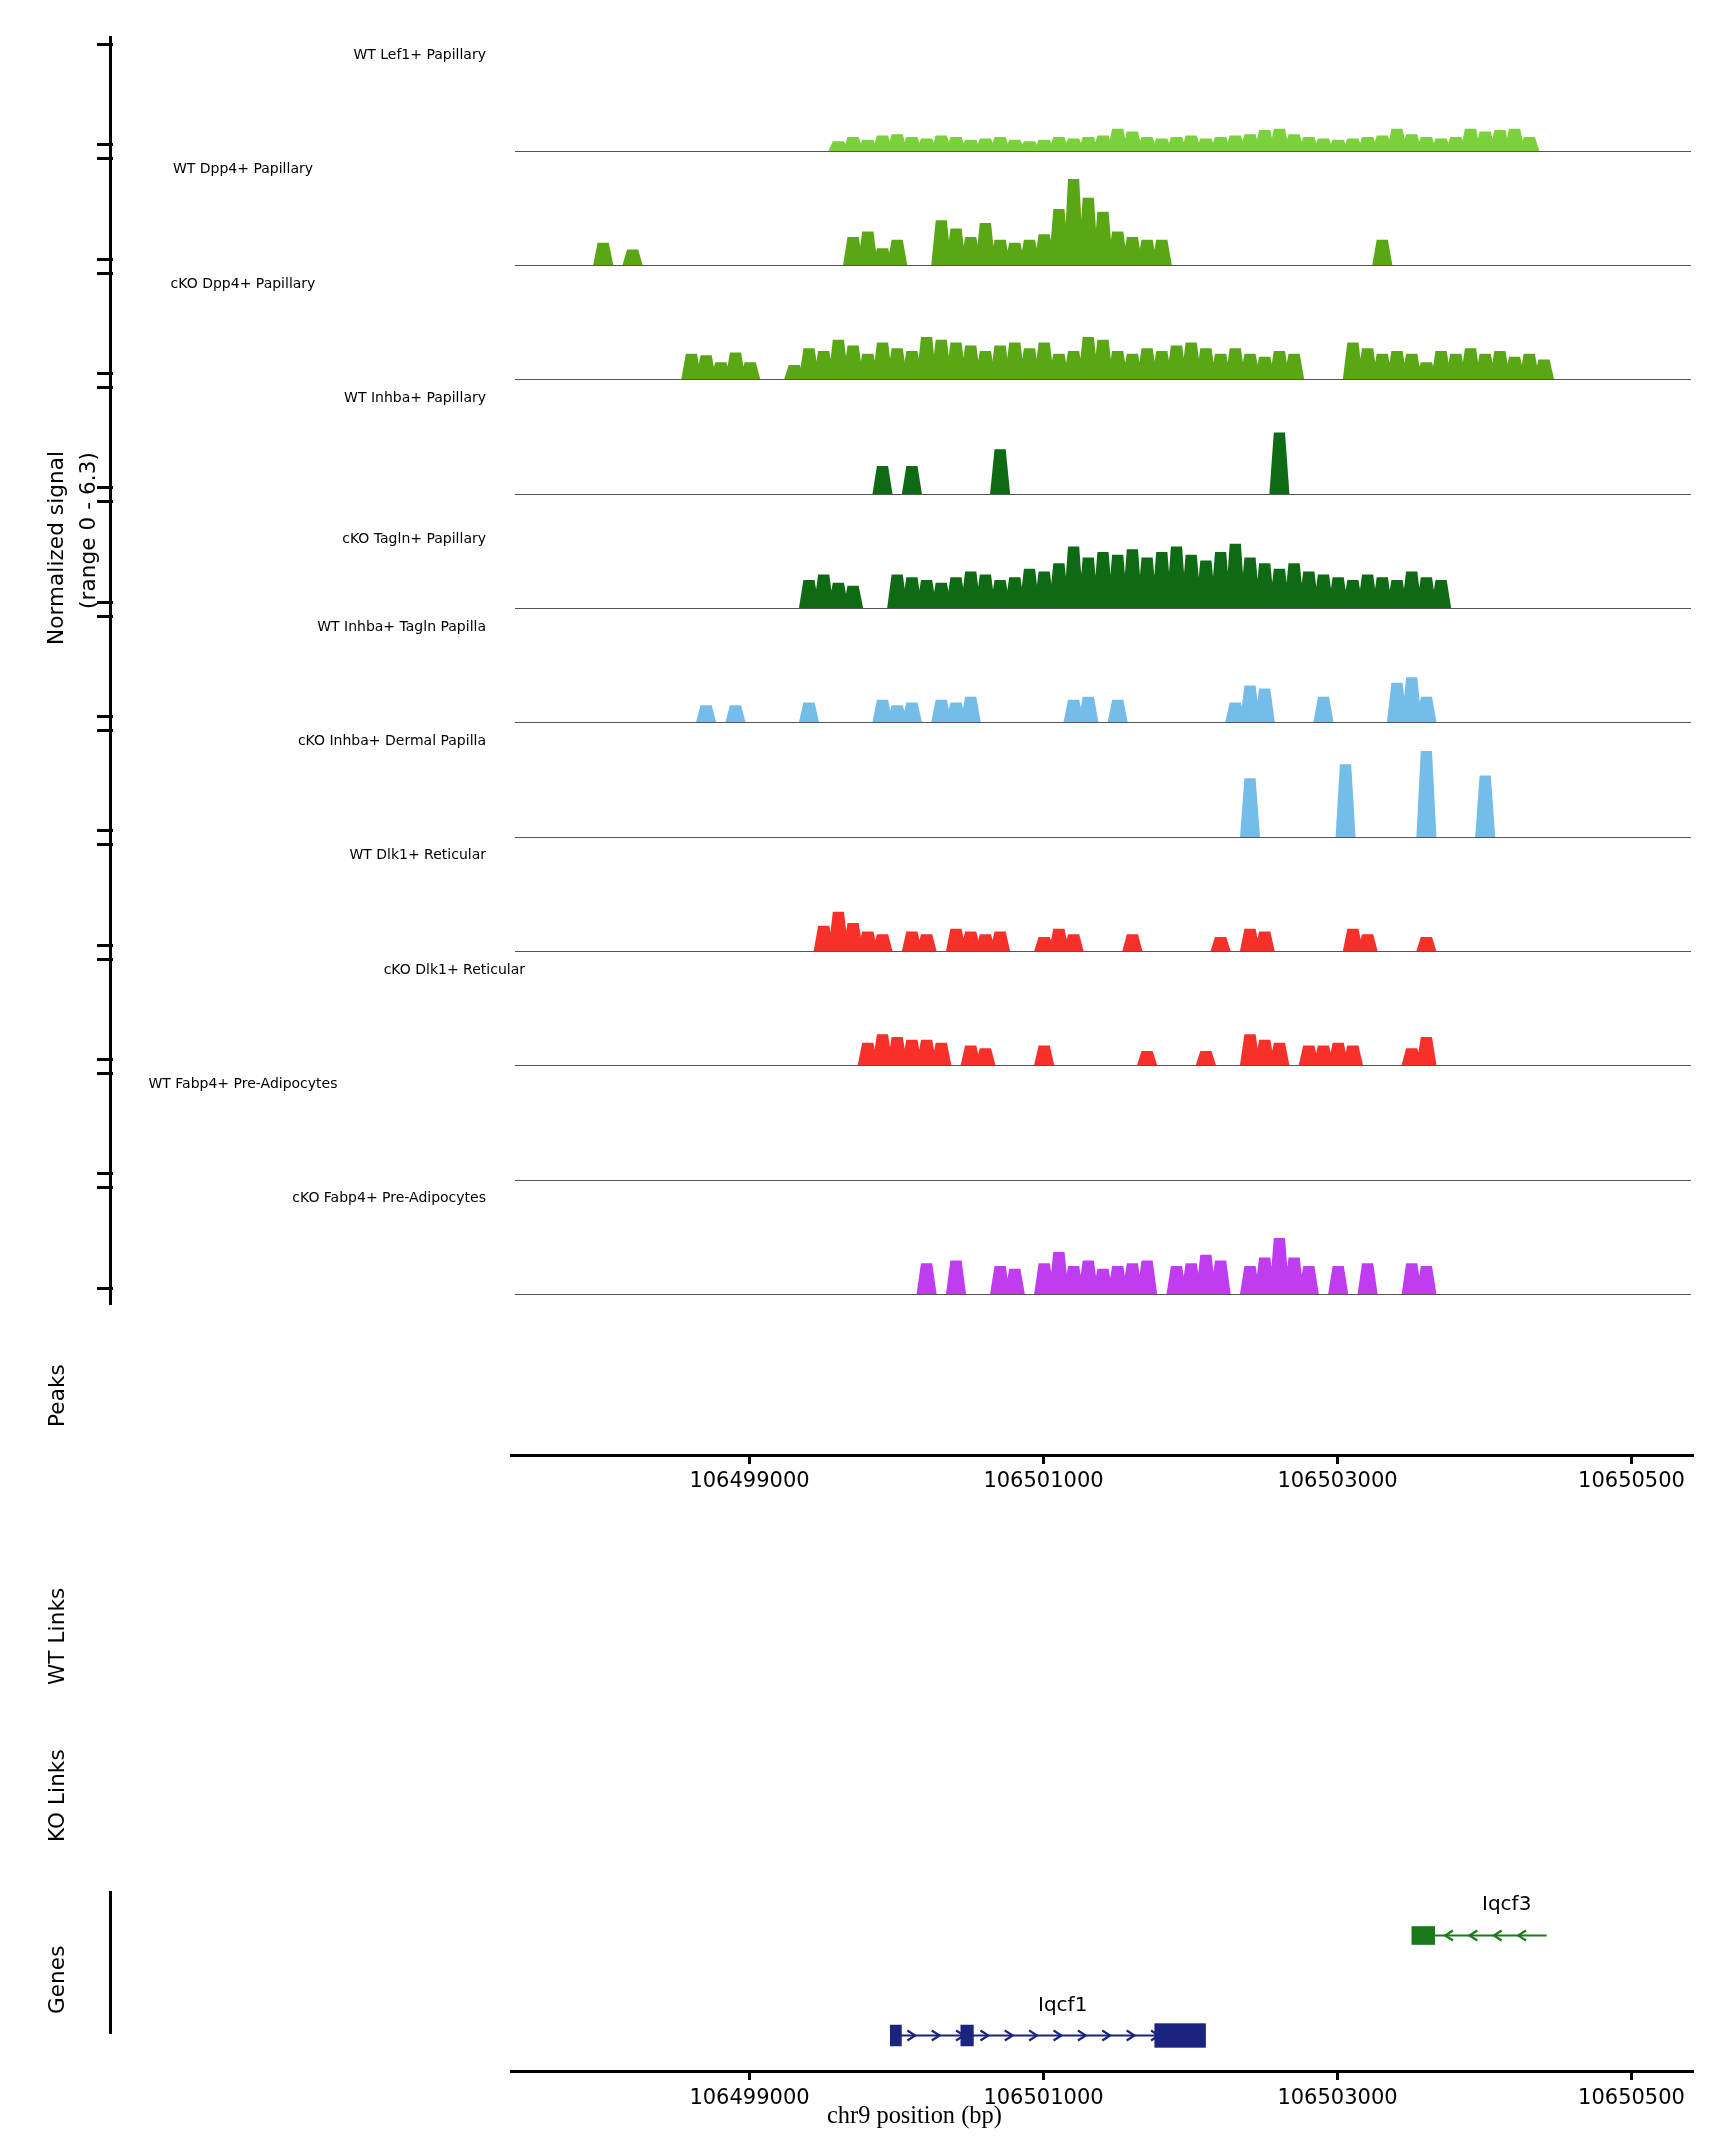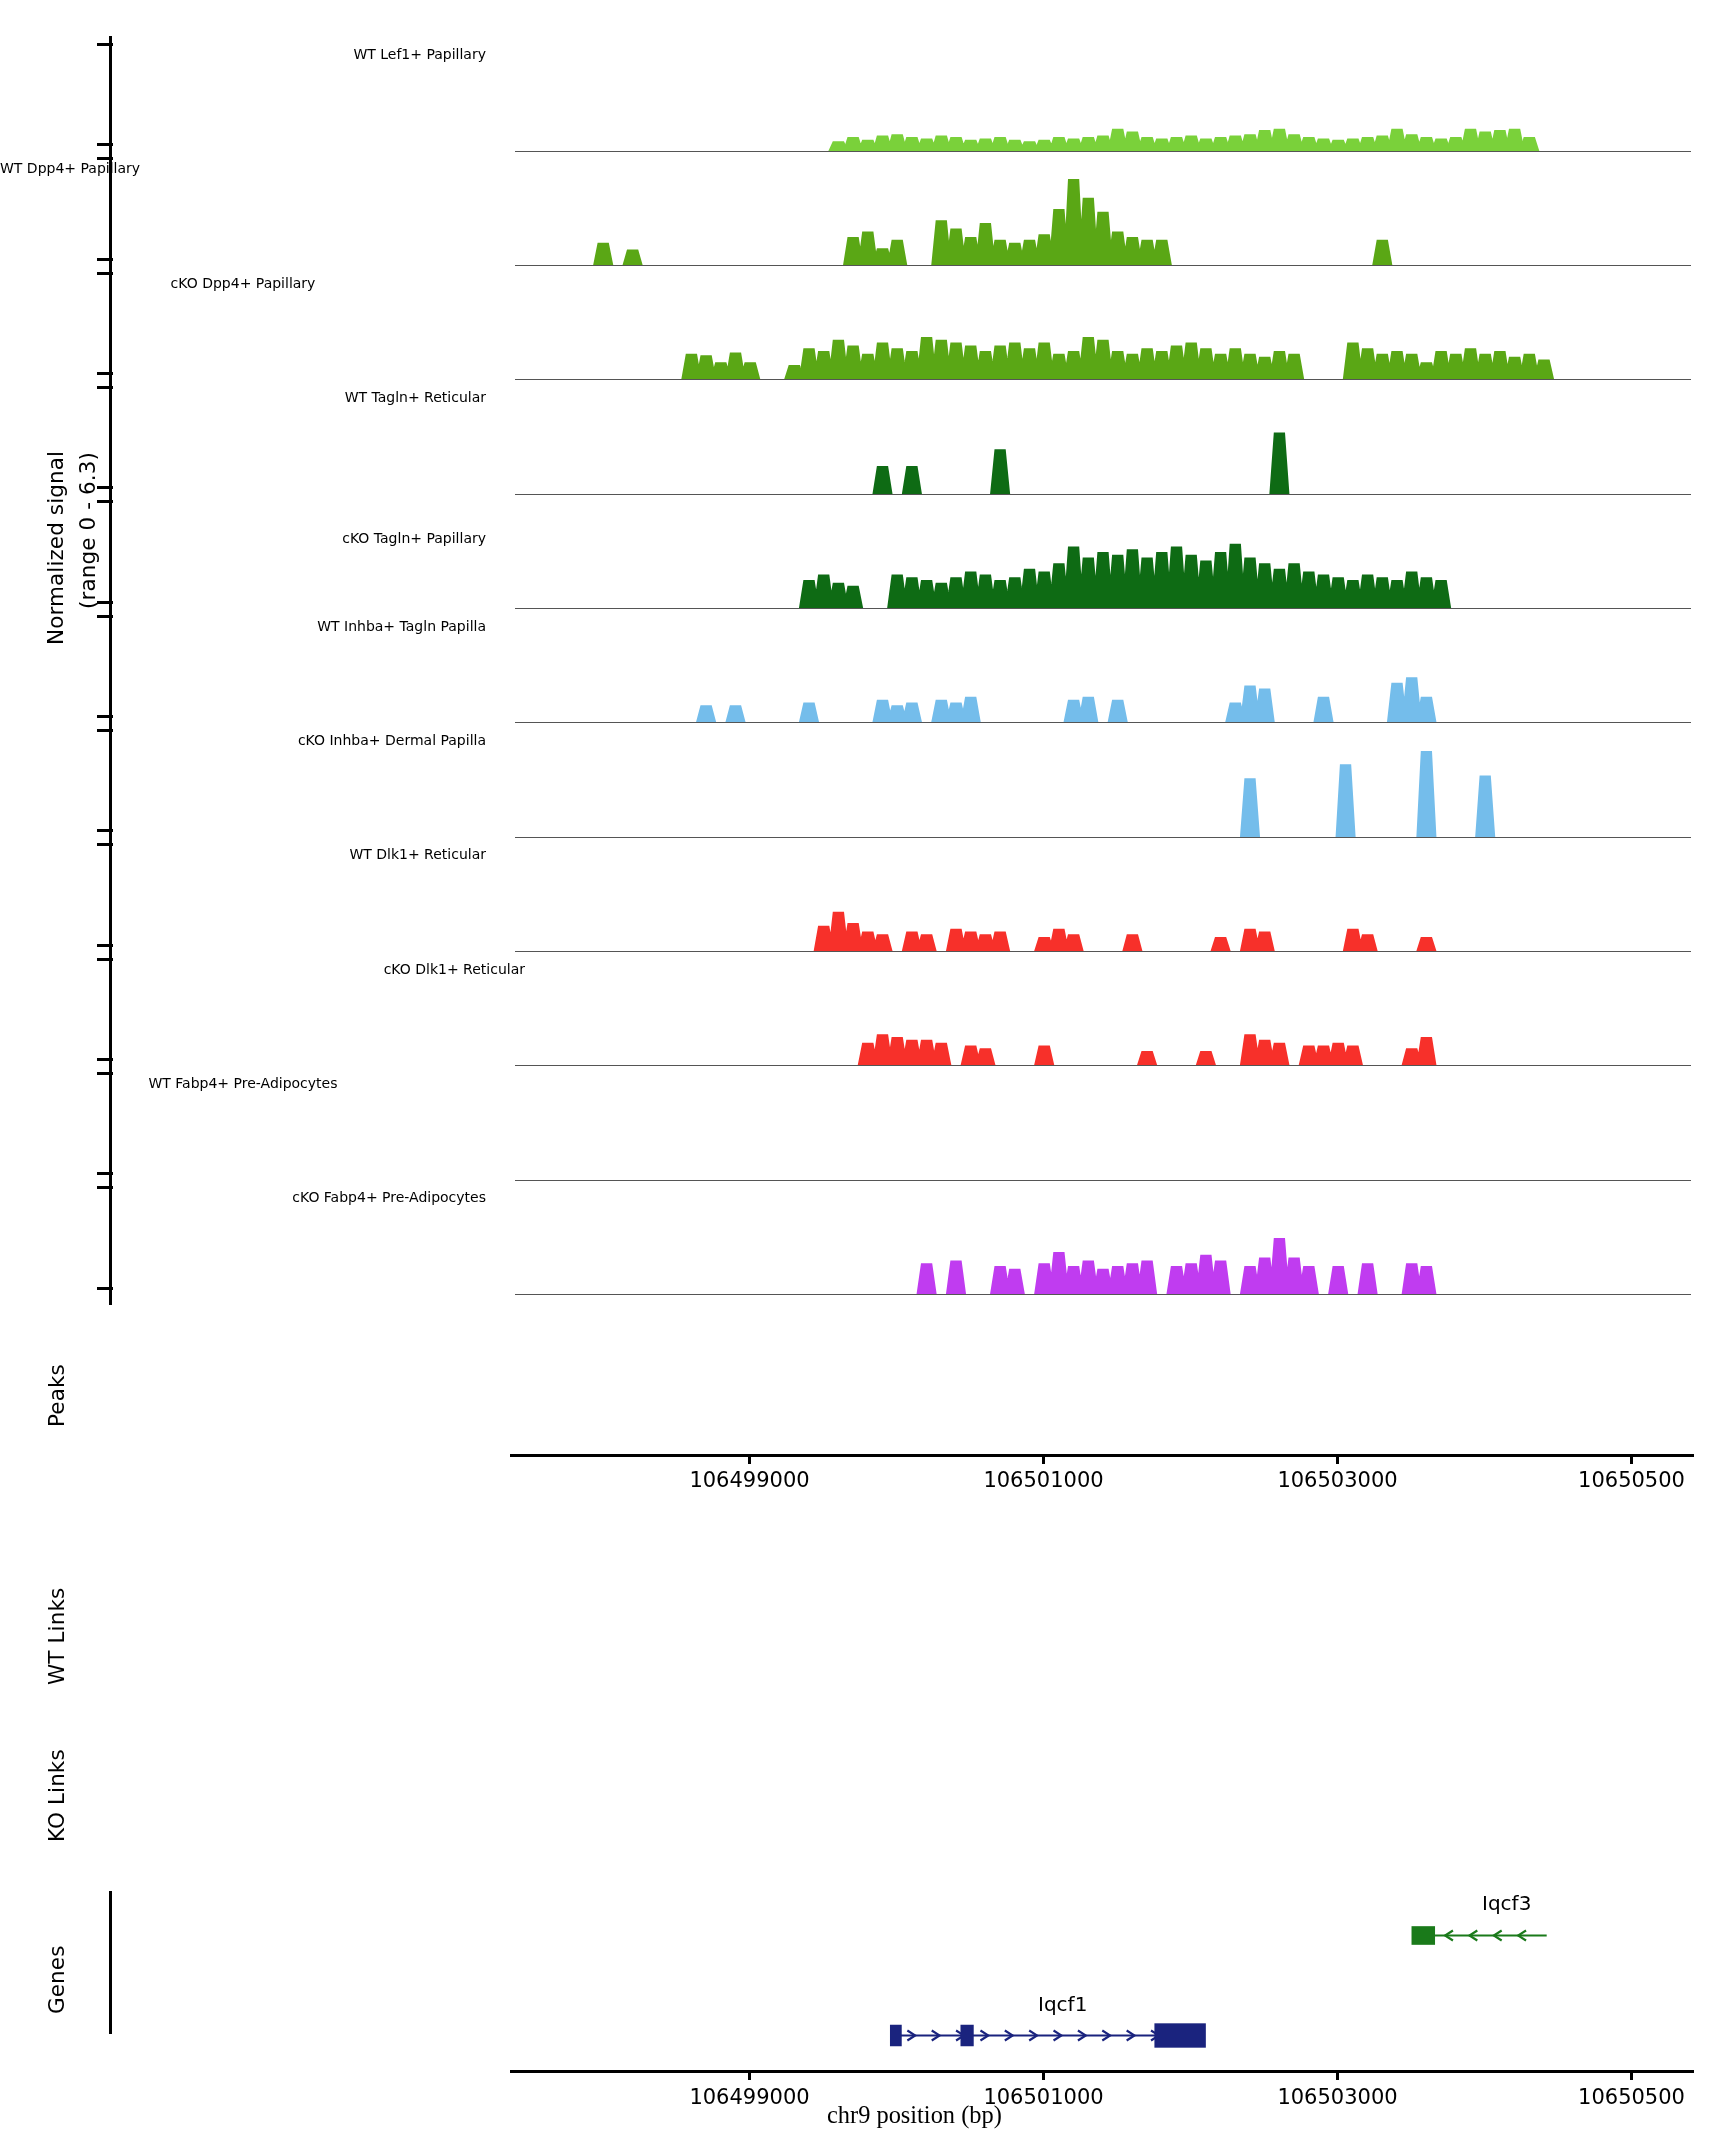--- a/index.html
+++ b/index.html
@@ -159,35 +159,35 @@
     </div>
 
   <div id="tracks">
       <div class="track-label" style="position: absolute; left: 0px; width: 486px; text-align: right; top: 46px;">WT Lef1+ Papillary</div>
       <div class="track-baseline" style="top: 151px;"></div>
       <div class="track-canvas" style="top: 65px; height: 86px;">
         <svg viewBox="0 0 1640 120" preserveAspectRatio="none">
           <path d="M437.0,120.0 L443.2,106.3 L458.8,106.3 L465.0,120.0 Z M457.5,120.0 L463.7,100.5 L479.3,100.5 L485.5,120.0 Z M478.0,120.0 L484.2,104.4 L499.8,104.4 L506.0,120.0 Z M498.5,120.0 L504.7,98.5 L520.3,98.5 L526.5,120.0 Z M519.0,120.0 L525.2,96.6 L540.8,96.6 L547.0,120.0 Z M539.5,120.0 L545.7,100.5 L561.3,100.5 L567.5,120.0 Z M560.0,120.0 L566.2,102.4 L581.8,102.4 L588.0,120.0 Z M580.5,120.0 L586.7,98.5 L602.3,98.5 L608.5,120.0 Z M601.0,120.0 L607.2,100.5 L622.8,100.5 L629.0,120.0 Z M621.5,120.0 L627.7,104.4 L643.3,104.4 L649.5,120.0 Z M642.0,120.0 L648.2,102.4 L663.8,102.4 L670.0,120.0 Z M662.5,120.0 L668.7,100.5 L684.3,100.5 L690.5,120.0 Z M683.0,120.0 L689.2,104.4 L704.8,104.4 L711.0,120.0 Z M703.5,120.0 L709.7,106.3 L725.3,106.3 L731.5,120.0 Z M724.0,120.0 L730.2,104.4 L745.8,104.4 L752.0,120.0 Z M744.5,120.0 L750.7,100.5 L766.3,100.5 L772.5,120.0 Z M765.0,120.0 L771.2,102.4 L786.8,102.4 L793.0,120.0 Z M785.5,120.0 L791.7,100.5 L807.3,100.5 L813.5,120.0 Z M806.0,120.0 L812.2,98.5 L827.8,98.5 L834.0,120.0 Z M826.5,120.0 L832.7,88.8 L848.3,88.8 L854.5,120.0 Z M847.0,120.0 L853.2,92.7 L868.8,92.7 L875.0,120.0 Z M867.5,120.0 L873.7,100.5 L889.3,100.5 L895.5,120.0 Z M888.0,120.0 L894.2,102.4 L909.8,102.4 L916.0,120.0 Z M908.5,120.0 L914.7,100.5 L930.3,100.5 L936.5,120.0 Z M929.0,120.0 L935.2,98.5 L950.8,98.5 L957.0,120.0 Z M949.5,120.0 L955.7,102.4 L971.3,102.4 L977.5,120.0 Z M970.0,120.0 L976.2,100.5 L991.8,100.5 L998.0,120.0 Z M990.5,120.0 L996.7,98.5 L1012.3,98.5 L1018.5,120.0 Z M1011.0,120.0 L1017.2,96.6 L1032.8,96.6 L1039.0,120.0 Z M1031.5,120.0 L1037.7,90.7 L1053.3,90.7 L1059.5,120.0 Z M1052.0,120.0 L1058.2,88.8 L1073.8,88.8 L1080.0,120.0 Z M1072.5,120.0 L1078.7,96.6 L1094.3,96.6 L1100.5,120.0 Z M1093.0,120.0 L1099.2,100.5 L1114.8,100.5 L1121.0,120.0 Z M1113.5,120.0 L1119.7,102.4 L1135.3,102.4 L1141.5,120.0 Z M1134.0,120.0 L1140.2,104.4 L1155.8,104.4 L1162.0,120.0 Z M1154.5,120.0 L1160.7,102.4 L1176.3,102.4 L1182.5,120.0 Z M1175.0,120.0 L1181.2,100.5 L1196.8,100.5 L1203.0,120.0 Z M1195.5,120.0 L1201.7,98.5 L1217.3,98.5 L1223.5,120.0 Z M1216.0,120.0 L1222.2,88.8 L1237.8,88.8 L1244.0,120.0 Z M1236.5,120.0 L1242.7,96.6 L1258.3,96.6 L1264.5,120.0 Z M1257.0,120.0 L1263.2,100.5 L1278.8,100.5 L1285.0,120.0 Z M1277.5,120.0 L1283.7,102.4 L1299.3,102.4 L1305.5,120.0 Z M1298.0,120.0 L1304.2,100.5 L1319.8,100.5 L1326.0,120.0 Z M1318.5,120.0 L1324.7,88.8 L1340.3,88.8 L1346.5,120.0 Z M1339.0,120.0 L1345.2,92.7 L1360.8,92.7 L1367.0,120.0 Z M1359.5,120.0 L1365.7,90.7 L1381.3,90.7 L1387.5,120.0 Z M1380.0,120.0 L1386.2,88.8 L1401.8,88.8 L1408.0,120.0 Z M1400.5,120.0 L1406.7,100.5 L1422.3,100.5 L1428.5,120.0 Z " fill="#7ad13a"></path>
         </svg>
       </div>
-      <div class="track-label" style="position: absolute; left: 0px; width: 486px; text-align: left; top: 160px;">WT Dpp4+ Papillary</div>
+      <div class="track-label" style="position: absolute; left: 0px; width: 486px; text-align: center; top: 160px;">WT Dpp4+ Papillary</div>
       <div class="track-baseline" style="top: 265px;"></div>
       <div class="track-canvas" style="top: 179px; height: 86px;">
         <svg viewBox="0 0 1640 120" preserveAspectRatio="none">
           <path d="M109.0,120.0 L115.2,88.8 L130.8,88.8 L137.0,120.0 Z M150.0,120.0 L156.2,98.5 L171.8,98.5 L178.0,120.0 Z M457.5,120.0 L463.7,81.0 L479.3,81.0 L485.5,120.0 Z M478.0,120.0 L484.2,73.1 L499.8,73.1 L506.0,120.0 Z M498.5,120.0 L504.7,96.6 L520.3,96.6 L526.5,120.0 Z M519.0,120.0 L525.2,84.9 L540.8,84.9 L547.0,120.0 Z M580.5,120.0 L586.7,57.5 L602.3,57.5 L608.5,120.0 Z M601.0,120.0 L607.2,69.2 L622.8,69.2 L629.0,120.0 Z M621.5,120.0 L627.7,81.0 L643.3,81.0 L649.5,120.0 Z M642.0,120.0 L648.2,61.4 L663.8,61.4 L670.0,120.0 Z M662.5,120.0 L668.7,84.9 L684.3,84.9 L690.5,120.0 Z M683.0,120.0 L689.2,88.8 L704.8,88.8 L711.0,120.0 Z M703.5,120.0 L709.7,84.9 L725.3,84.9 L731.5,120.0 Z M724.0,120.0 L730.2,77.0 L745.8,77.0 L752.0,120.0 Z M744.5,120.0 L750.7,41.9 L766.3,41.9 L772.5,120.0 Z M765.0,120.0 L771.2,0.0 L786.8,0.0 L793.0,120.0 Z M785.5,120.0 L791.7,26.3 L807.3,26.3 L813.5,120.0 Z M806.0,120.0 L812.2,45.8 L827.8,45.8 L834.0,120.0 Z M826.5,120.0 L832.7,73.1 L848.3,73.1 L854.5,120.0 Z M847.0,120.0 L853.2,81.0 L868.8,81.0 L875.0,120.0 Z M867.5,120.0 L873.7,84.9 L889.3,84.9 L895.5,120.0 Z M888.0,120.0 L894.2,84.9 L909.8,84.9 L916.0,120.0 Z M1195.5,120.0 L1201.7,84.9 L1217.3,84.9 L1223.5,120.0 Z " fill="#5aa715"></path>
         </svg>
       </div>
       <div class="track-label" style="position: absolute; left: 0px; width: 486px; text-align: center; top: 275px;">cKO Dpp4+ Papillary</div>
       <div class="track-baseline" style="top: 379px;"></div>
       <div class="track-canvas" style="top: 293px; height: 86px;">
         <svg viewBox="0 0 1640 120" preserveAspectRatio="none">
           <path d="M232.0,120.0 L238.2,84.9 L253.8,84.9 L260.0,120.0 Z M252.5,120.0 L258.7,86.8 L274.3,86.8 L280.5,120.0 Z M273.0,120.0 L279.2,96.6 L294.8,96.6 L301.0,120.0 Z M293.5,120.0 L299.7,82.9 L315.3,82.9 L321.5,120.0 Z M314.0,120.0 L320.2,96.6 L335.8,96.6 L342.0,120.0 Z M375.5,120.0 L381.7,100.5 L397.3,100.5 L403.5,120.0 Z M396.0,120.0 L402.2,77.0 L417.8,77.0 L424.0,120.0 Z M416.5,120.0 L422.7,81.0 L438.3,81.0 L444.5,120.0 Z M437.0,120.0 L443.2,65.3 L458.8,65.3 L465.0,120.0 Z M457.5,120.0 L463.7,73.1 L479.3,73.1 L485.5,120.0 Z M478.0,120.0 L484.2,84.9 L499.8,84.9 L506.0,120.0 Z M498.5,120.0 L504.7,69.2 L520.3,69.2 L526.5,120.0 Z M519.0,120.0 L525.2,77.0 L540.8,77.0 L547.0,120.0 Z M539.5,120.0 L545.7,81.0 L561.3,81.0 L567.5,120.0 Z M560.0,120.0 L566.2,61.4 L581.8,61.4 L588.0,120.0 Z M580.5,120.0 L586.7,65.3 L602.3,65.3 L608.5,120.0 Z M601.0,120.0 L607.2,69.2 L622.8,69.2 L629.0,120.0 Z M621.5,120.0 L627.7,73.1 L643.3,73.1 L649.5,120.0 Z M642.0,120.0 L648.2,81.0 L663.8,81.0 L670.0,120.0 Z M662.5,120.0 L668.7,73.1 L684.3,73.1 L690.5,120.0 Z M683.0,120.0 L689.2,69.2 L704.8,69.2 L711.0,120.0 Z M703.5,120.0 L709.7,77.0 L725.3,77.0 L731.5,120.0 Z M724.0,120.0 L730.2,69.2 L745.8,69.2 L752.0,120.0 Z M744.5,120.0 L750.7,84.9 L766.3,84.9 L772.5,120.0 Z M765.0,120.0 L771.2,81.0 L786.8,81.0 L793.0,120.0 Z M785.5,120.0 L791.7,61.4 L807.3,61.4 L813.5,120.0 Z M806.0,120.0 L812.2,65.3 L827.8,65.3 L834.0,120.0 Z M826.5,120.0 L832.7,81.0 L848.3,81.0 L854.5,120.0 Z M847.0,120.0 L853.2,84.9 L868.8,84.9 L875.0,120.0 Z M867.5,120.0 L873.7,77.0 L889.3,77.0 L895.5,120.0 Z M888.0,120.0 L894.2,81.0 L909.8,81.0 L916.0,120.0 Z M908.5,120.0 L914.7,73.1 L930.3,73.1 L936.5,120.0 Z M929.0,120.0 L935.2,69.2 L950.8,69.2 L957.0,120.0 Z M949.5,120.0 L955.7,77.0 L971.3,77.0 L977.5,120.0 Z M970.0,120.0 L976.2,84.9 L991.8,84.9 L998.0,120.0 Z M990.5,120.0 L996.7,77.0 L1012.3,77.0 L1018.5,120.0 Z M1011.0,120.0 L1017.2,84.9 L1032.8,84.9 L1039.0,120.0 Z M1031.5,120.0 L1037.7,88.8 L1053.3,88.8 L1059.5,120.0 Z M1052.0,120.0 L1058.2,81.0 L1073.8,81.0 L1080.0,120.0 Z M1072.5,120.0 L1078.7,84.9 L1094.3,84.9 L1100.5,120.0 Z M1154.5,120.0 L1160.7,69.2 L1176.3,69.2 L1182.5,120.0 Z M1175.0,120.0 L1181.2,77.0 L1196.8,77.0 L1203.0,120.0 Z M1195.5,120.0 L1201.7,84.9 L1217.3,84.9 L1223.5,120.0 Z M1216.0,120.0 L1222.2,81.0 L1237.8,81.0 L1244.0,120.0 Z M1236.5,120.0 L1242.7,84.9 L1258.3,84.9 L1264.5,120.0 Z M1257.0,120.0 L1263.2,96.6 L1278.8,96.6 L1285.0,120.0 Z M1277.5,120.0 L1283.7,81.0 L1299.3,81.0 L1305.5,120.0 Z M1298.0,120.0 L1304.2,84.9 L1319.8,84.9 L1326.0,120.0 Z M1318.5,120.0 L1324.7,77.0 L1340.3,77.0 L1346.5,120.0 Z M1339.0,120.0 L1345.2,84.9 L1360.8,84.9 L1367.0,120.0 Z M1359.5,120.0 L1365.7,81.0 L1381.3,81.0 L1387.5,120.0 Z M1380.0,120.0 L1386.2,88.8 L1401.8,88.8 L1408.0,120.0 Z M1400.5,120.0 L1406.7,84.9 L1422.3,84.9 L1428.5,120.0 Z M1421.0,120.0 L1427.2,92.7 L1442.8,92.7 L1449.0,120.0 Z " fill="#5aa715"></path>
         </svg>
       </div>
-      <div class="track-label" style="position: absolute; left: 0px; width: 486px; text-align: right; top: 389px;">WT Tagln+ Reticular</div>
+      <div class="track-label" style="position: absolute; left: 0px; width: 486px; text-align: right; top: 389px;">WT Inhba+ Papillary</div>
       <div class="track-baseline" style="top: 494px;"></div>
       <div class="track-canvas" style="top: 408px; height: 86px;">
         <svg viewBox="0 0 1640 120" preserveAspectRatio="none">
           <path d="M498.5,120.0 L504.7,81.0 L520.3,81.0 L526.5,120.0 Z M539.5,120.0 L545.7,81.0 L561.3,81.0 L567.5,120.0 Z M662.5,120.0 L668.7,57.5 L684.3,57.5 L690.5,120.0 Z M1052.0,120.0 L1058.2,34.1 L1073.8,34.1 L1080.0,120.0 Z " fill="#0e6b14"></path>
         </svg>
       </div>
       <div class="track-label" style="position: absolute; left: 0px; width: 486px; text-align: right; top: 503px; margin-top: 27px;">cKO Tagln+ Papillary</div>
       <div class="track-baseline" style="top: 608px;"></div>
       <div class="track-canvas" style="top: 522px; height: 86px;">
         <svg viewBox="0 0 1640 120" preserveAspectRatio="none">

